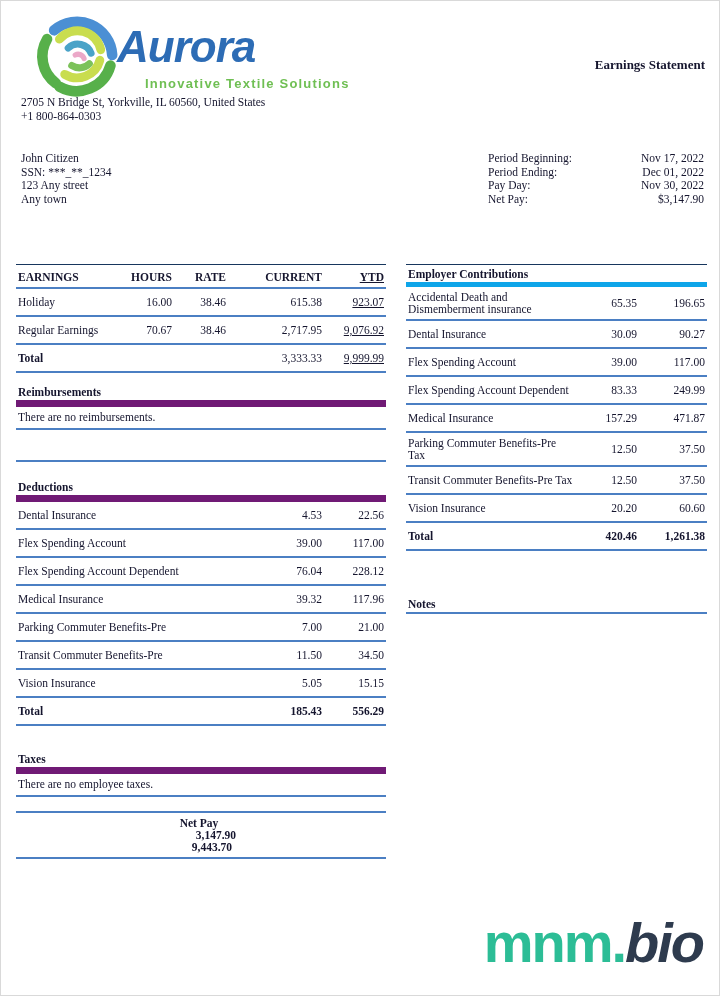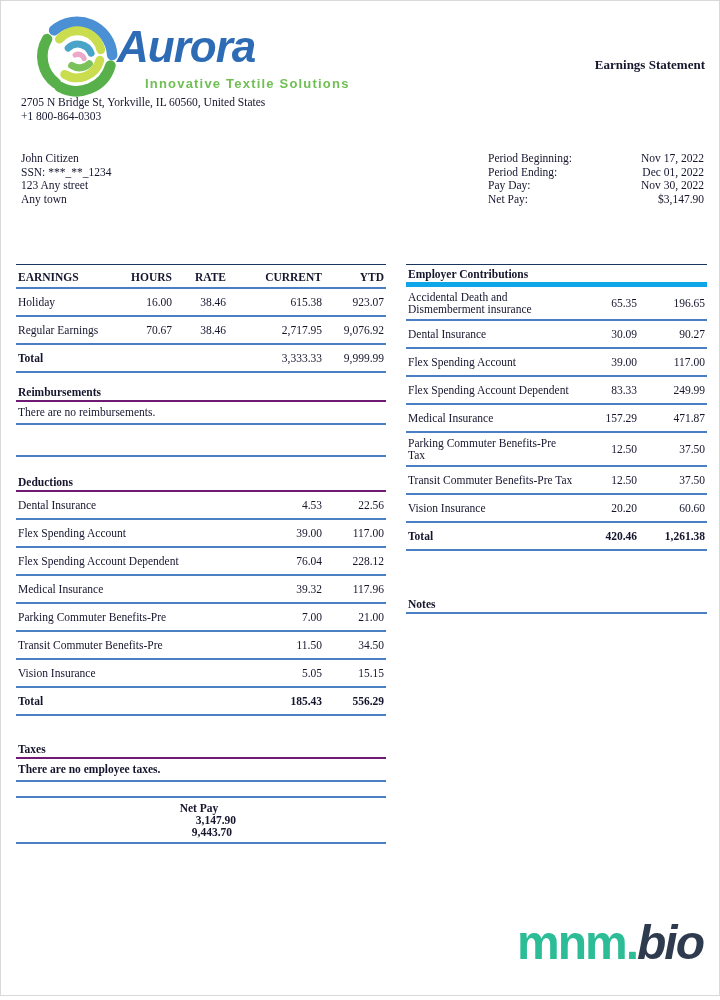--- a/index.html
+++ b/index.html
@@ -24,38 +24,38 @@
   .period-row{display:flex;justify-content:space-between;}
   .p-label{text-align:left;}
   .p-value{text-align:right;}
   
   .col-left{position:absolute;top:263px;left:15px;width:370px;}
   .col-right{position:absolute;top:263px;left:405px;width:301px;}
   
   .tbl{width:100%;}
   .tbl-top{border-top:1px solid #17365d;}
   .hdr-row{display:flex;align-items:center;font-weight:bold;border-bottom:2px solid #4b7fc3;padding:4px 2px 3px 2px;min-height:15px;}
-  .sec-head{font-weight:bold;border-bottom:2px solid #701a75;padding:3px 2px 2px 2px;margin-top:0;}
+  .sec-head{font-weight:bold;border-bottom:7px solid #701a75;padding:3px 2px 2px 2px;margin-top:0;}
   .row{display:flex;align-items:center;border-bottom:2px solid #4b7fc3;padding:4px 2px;min-height:18px;}
   .row.total{font-weight:bold;}
   .row.total-soft .c-label{font-weight:bold;}
   .c-label{flex:1;padding-right:4px;}
   .c-num{text-align:right;white-space:nowrap;}
-  .e-hours{width:58px;} .e-rate{width:54px;} .e-cur{width:96px;} .e-ytd{width:62px;}
+  .e-hours{width:58px;} .e-rate{width:54px;} .e-cur{width:96px;} .e-ytd{width:62px;text-decoration:underline;}
   .d-cur{width:70px;} .d-ytd{width:62px;}
   .r-cur{width:60px;} .r-ytd{width:68px;}
   .empty-row{border-bottom:2px solid #4b7fc3;padding:4px 2px 5px 2px;}
-  .empty-row.bold{font-weight:bold;}
+  .empty-row.bold{font-weight:normal;}
   .divider{border-bottom:2px solid #4b7fc3;}
   .mt10{margin-top:10px;} .mt14{margin-top:14px;} .mt16{margin-top:16px;}
   .mt24{margin-top:24px;} .mt30{margin-top:30px;} .mt44{margin-top:44px;}
   .netpay .row{border-top:0;flex-direction:column;}
   
   .mnm-logo{position:absolute;right:16px;bottom:22px;font-family:"Liberation Sans",sans-serif;
-    font-weight:bold;font-size:48px;line-height:60px;letter-spacing:-2px;}
+    font-weight:bold;font-size:56px;line-height:60px;letter-spacing:-2px;}
   .mnm-a{color:#2cbd96;}
   .mnm-b{color:#2e3b4e;font-style:italic;}
 </style>
 </head>
 <body>
 
 <div class="page">
 
   <div class="logo-block">
     <svg class="swirl" viewBox="0 0 100 100" aria-hidden="true">

